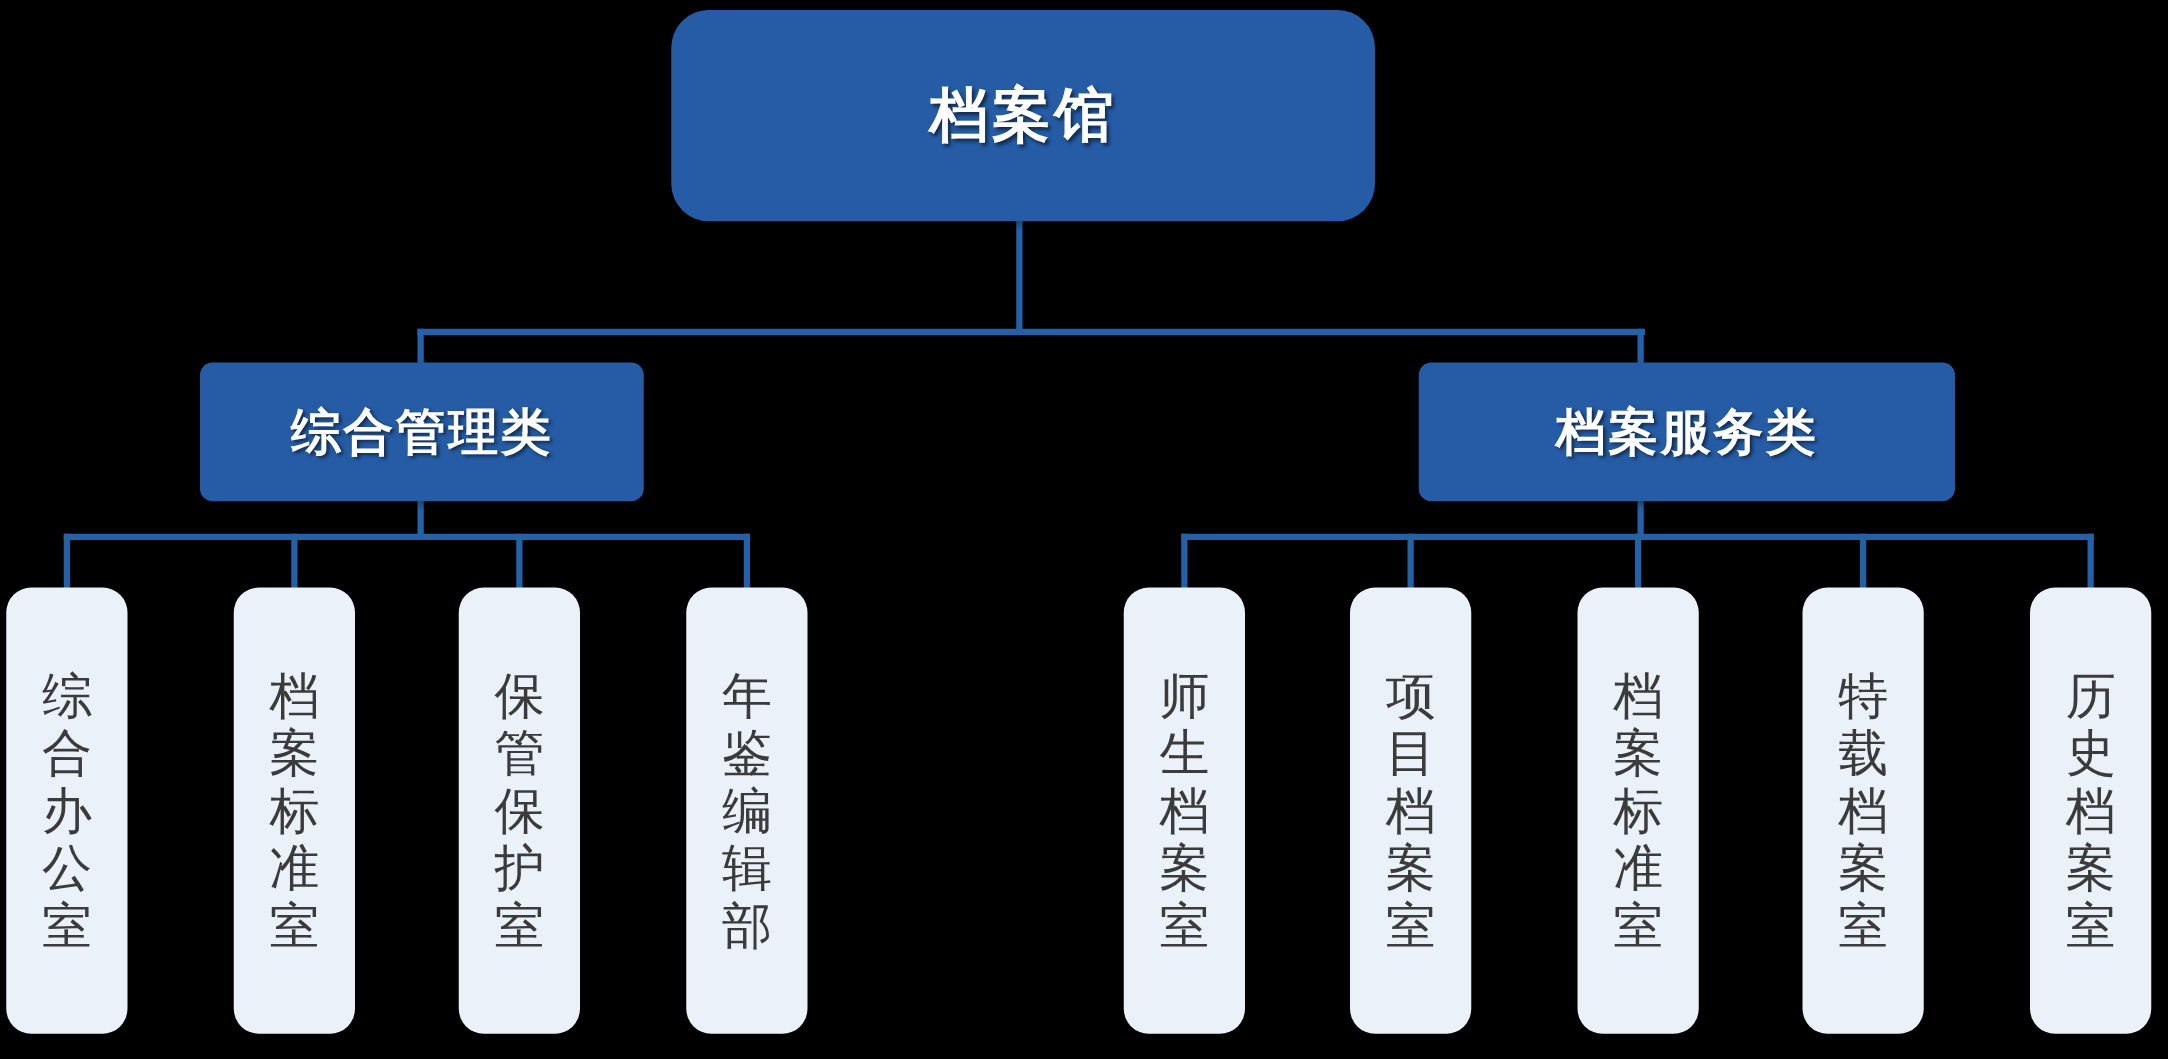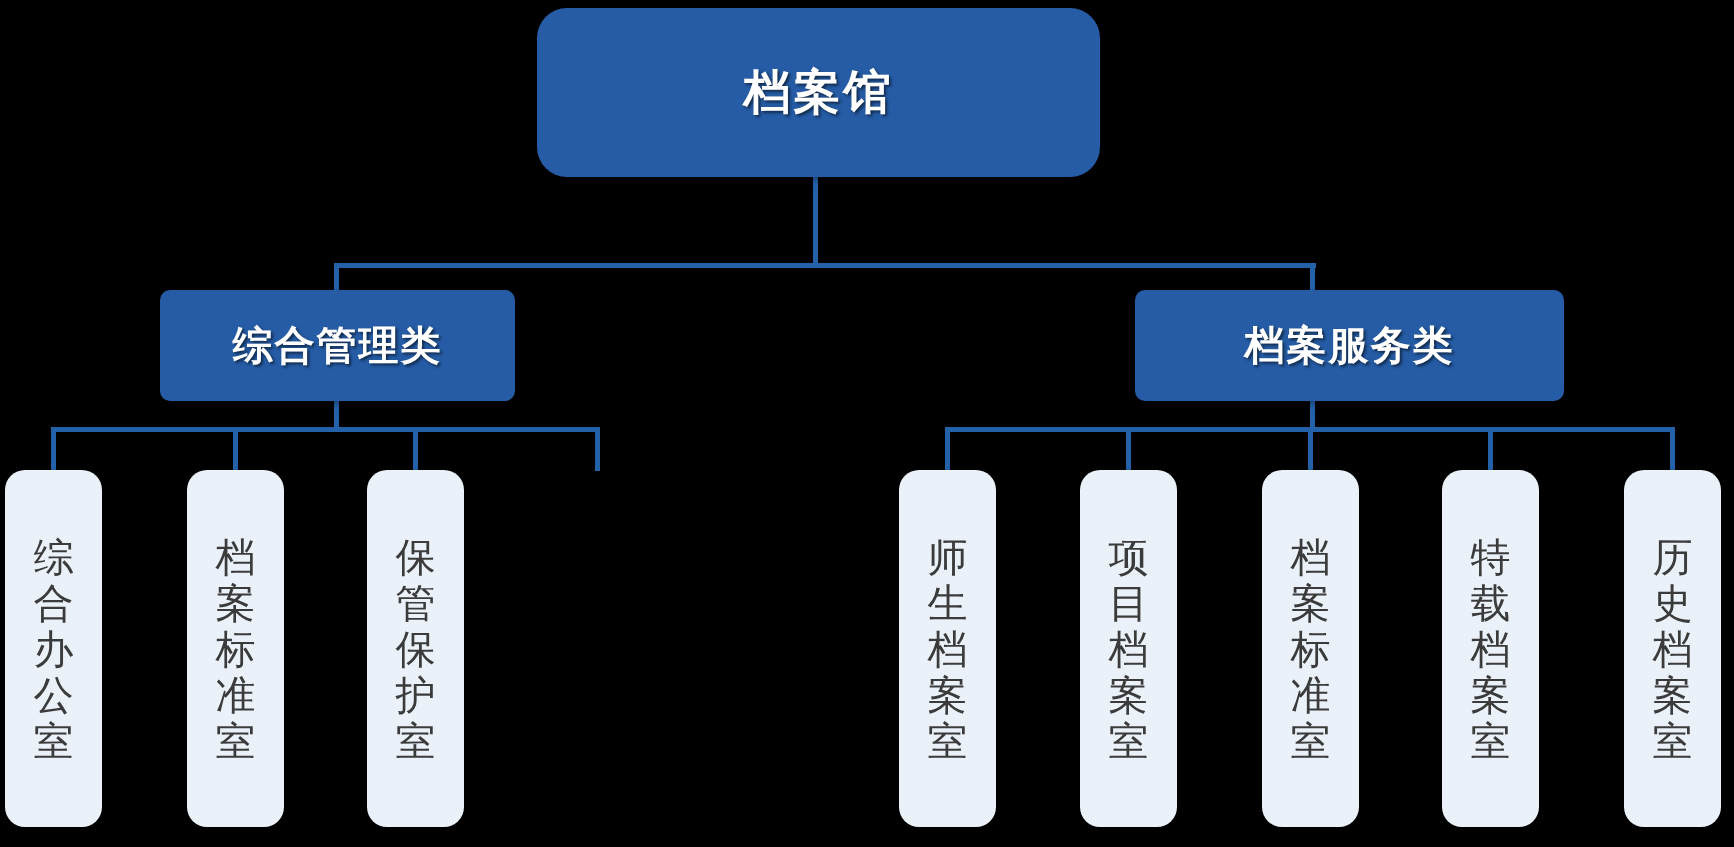--- a/index.html
+++ b/index.html
@@ -71,20 +71,23 @@
 
   <div class="leaf" style="left:5px;">
     <span>综合办公室</span>
   </div>
   <div class="leaf" style="left:187px;">
     <span>档案标准室</span>
   </div>
   <div class="leaf" style="left:367px;">
     <span>保管保护室</span>
   </div>
+  <div class="leaf" style="left:549px;">
+    <span>年鉴编辑部</span>
+  </div>
 
   <div class="leaf" style="left:1080px;">
     <span>项目档案室</span>
   </div>
   <div class="leaf" style="left:899px;">
     <span>师生档案室</span>
   </div>
   <div class="leaf" style="left:1262px;">
     <span>档案标准室</span>
   </div>

